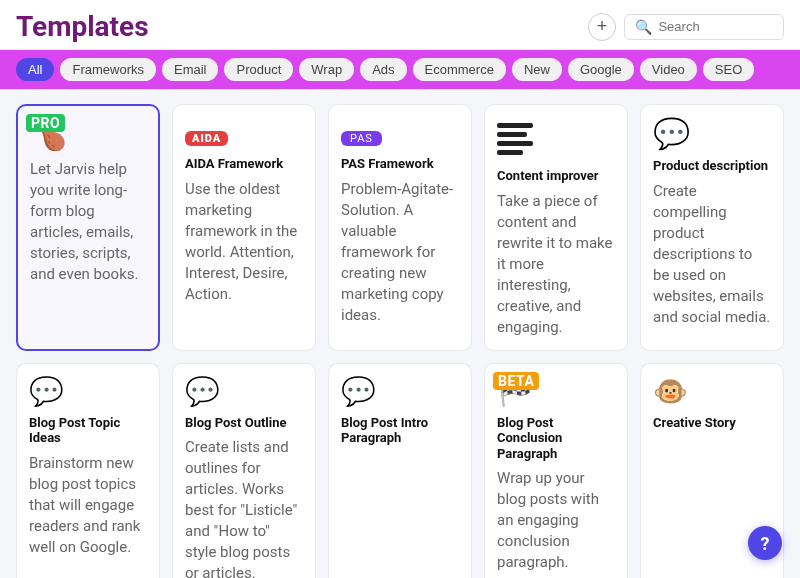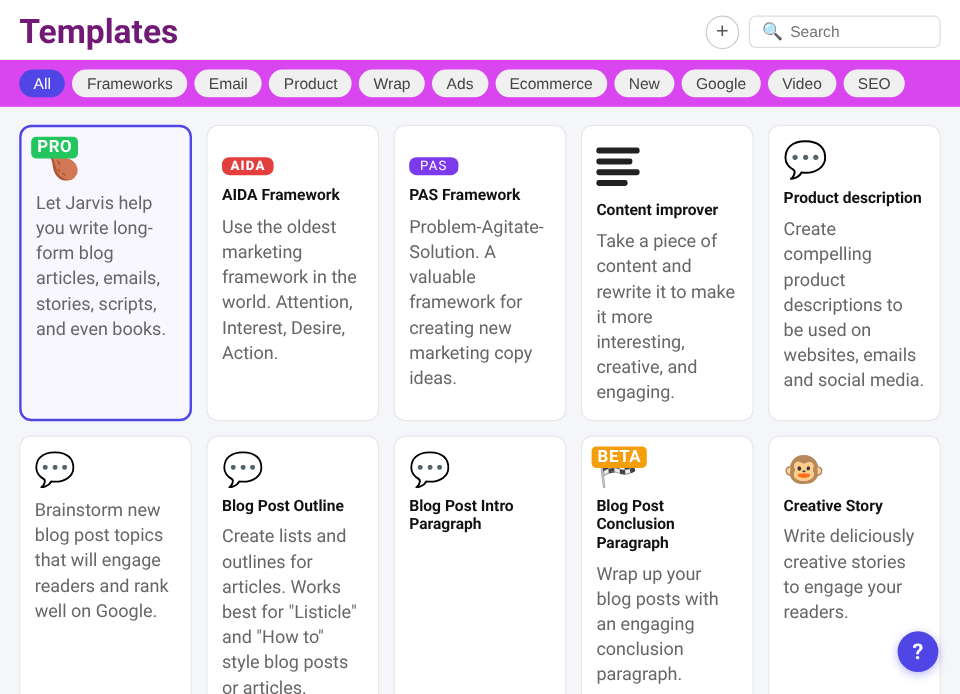--- a/index.html
+++ b/index.html
@@ -268,20 +268,21 @@
   </div>
     <div class="card">
 
     <div class="card-icon"><span style="font-size:30px;color:#555;">💬</span></div>
     <div class="card-title">Product description</div>
     <div class="card-desc">Create compelling product descriptions to be used on websites, emails and social media.</div>
   </div>
     <div class="card">
 
     <div class="card-icon"><span style="font-size:28px;color:#4f46e5;">💬</span></div>
+    <div class="card-title">Blog Post Topic Ideas</div>
     <div class="card-desc">Brainstorm new blog post topics that will engage readers and rank well on Google.</div>
   </div>
     <div class="card">
 
     <div class="card-icon"><span style="font-size:28px;color:#4f46e5;">💬</span></div>
     <div class="card-title">Blog Post Outline</div>
     <div class="card-desc">Create lists and outlines for articles. Works best for "Listicle" and "How to" style blog posts or articles.</div>
   </div>
     <div class="card">
 
@@ -291,21 +292,20 @@
     <div class="card">
     <span class="badge badge-beta">Beta</span>
     <div class="card-icon"><span style="font-size:28px;">🏁</span></div>
     <div class="card-title">Blog Post Conclusion Paragraph</div>
     <div class="card-desc">Wrap up your blog posts with an engaging conclusion paragraph.</div>
   </div>
     <div class="card">
 
     <div class="card-icon"><span style="font-size:28px;">🐵</span></div>
     <div class="card-title">Creative Story</div>
-    <div class="card-desc">Write deliciously creative stories to engage your readers.</div>
   </div>
     <div class="card">
 
     <div class="card-icon"><span style="font-size:28px;">😊</span></div>
     <div class="card-title">Explain It To a Child</div>
 
   </div>
     <div class="card">
 
     <div class="card-icon"><span style="font-size:28px;">🎈</span></div>

